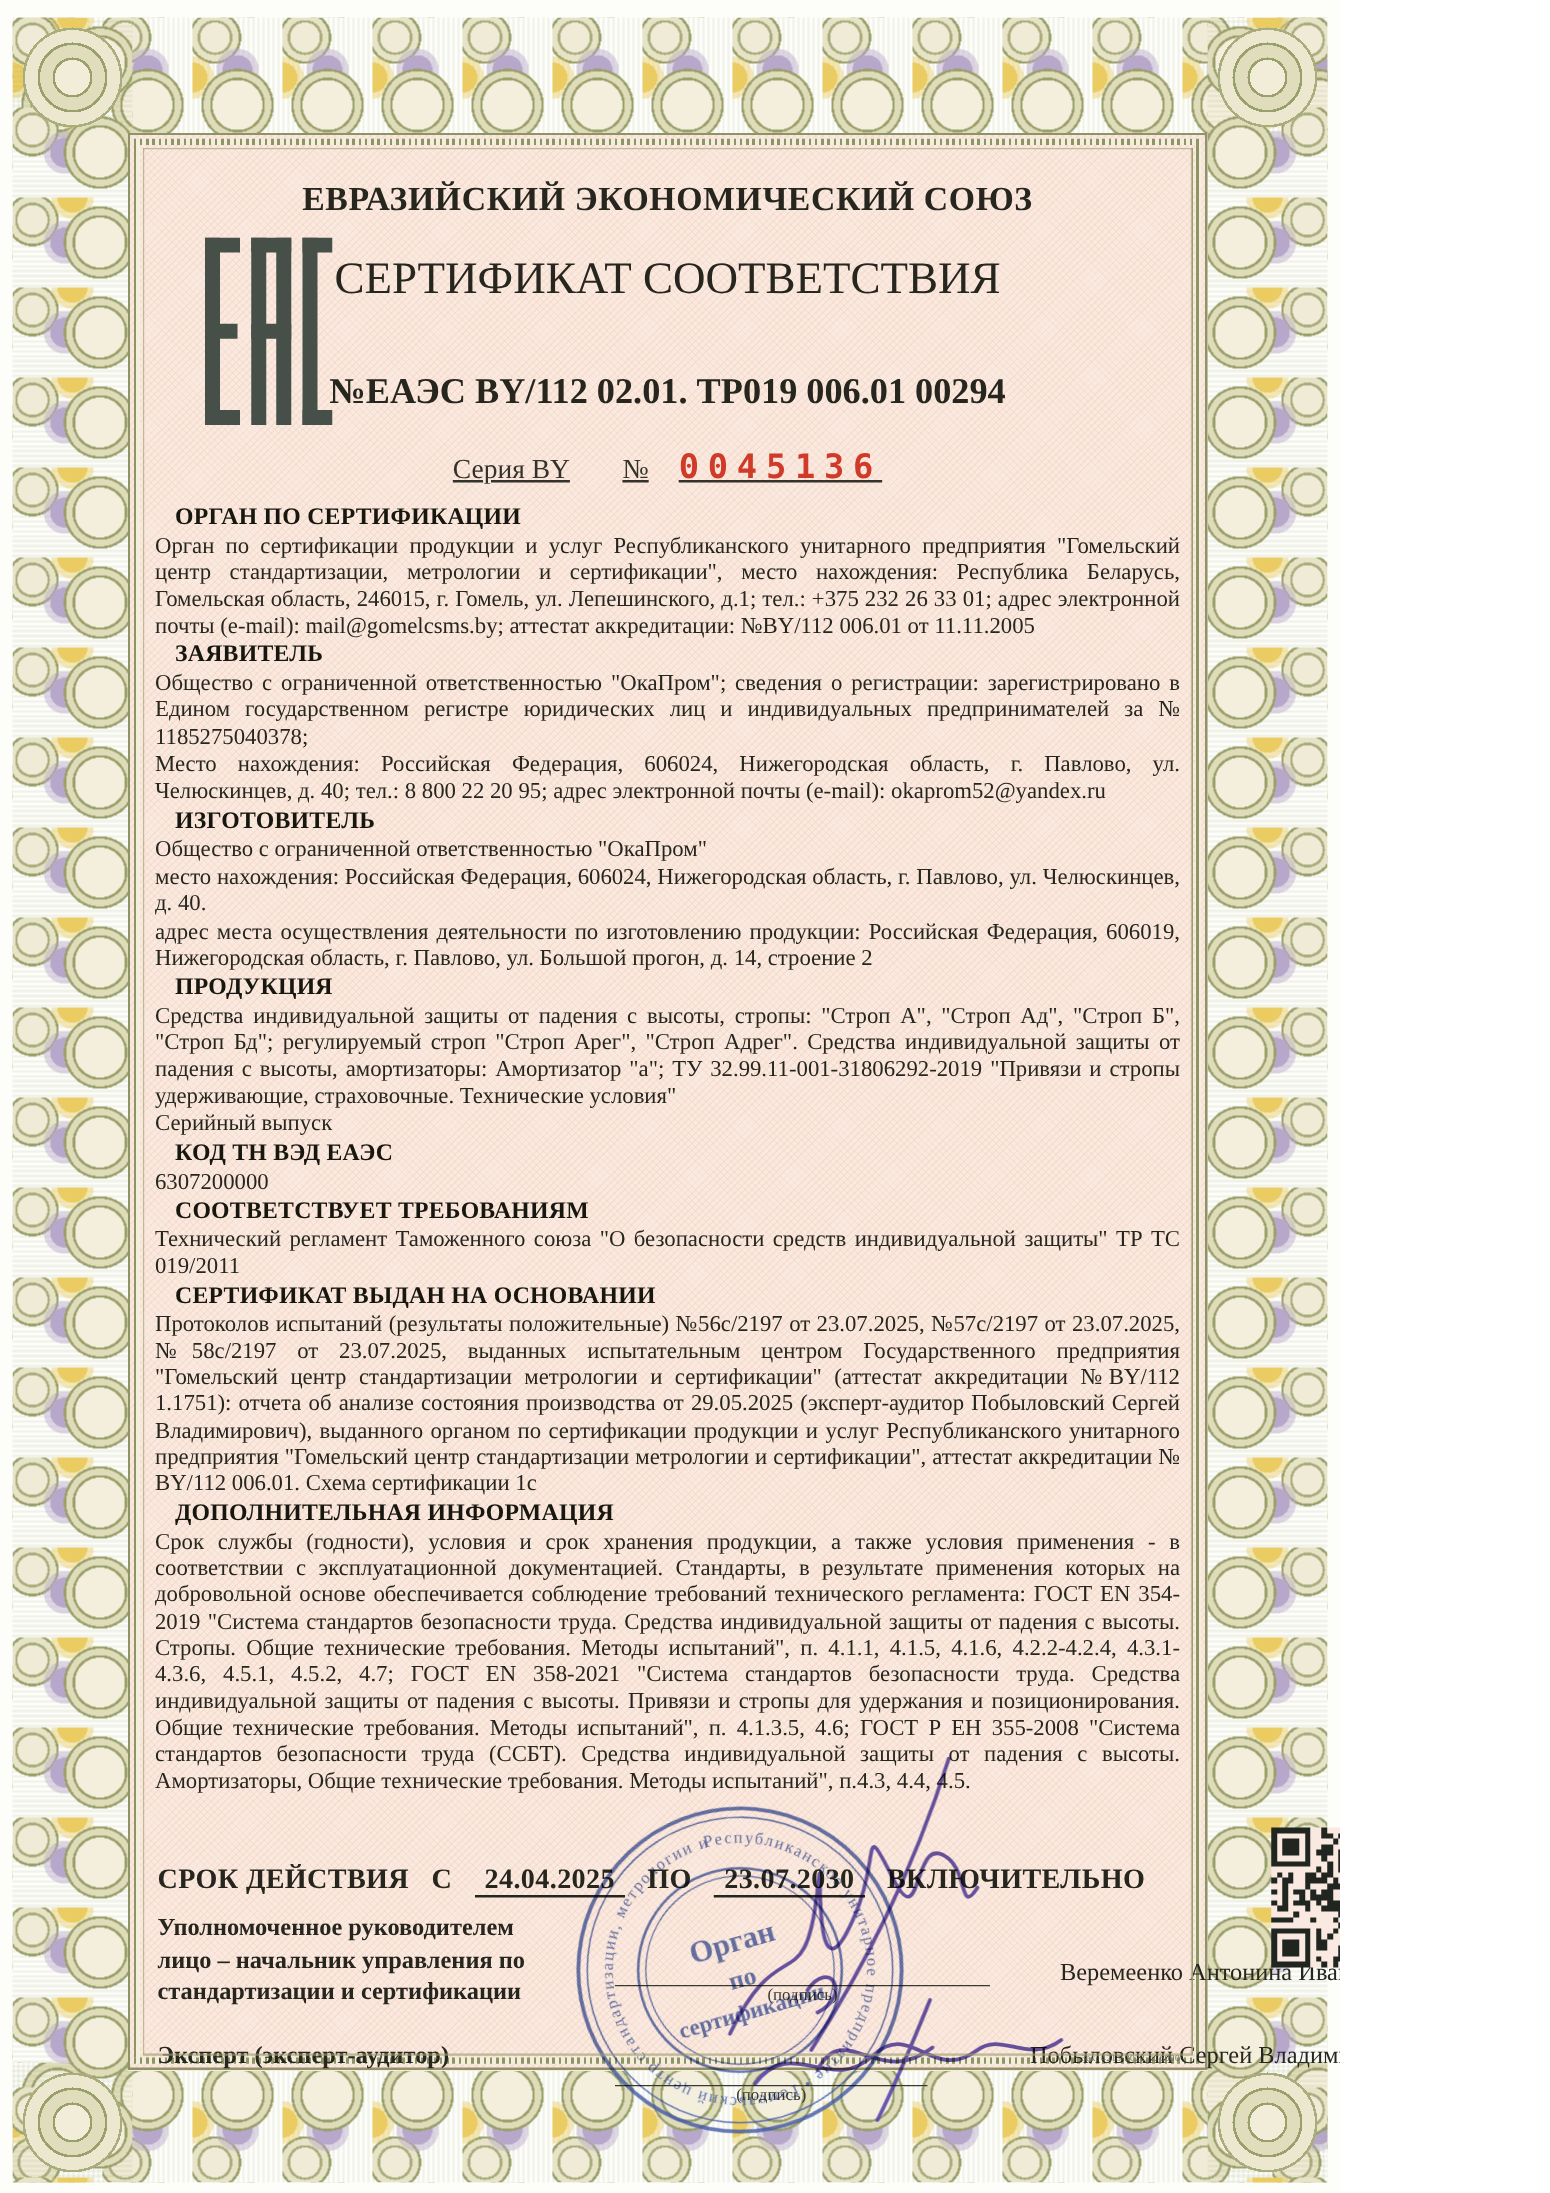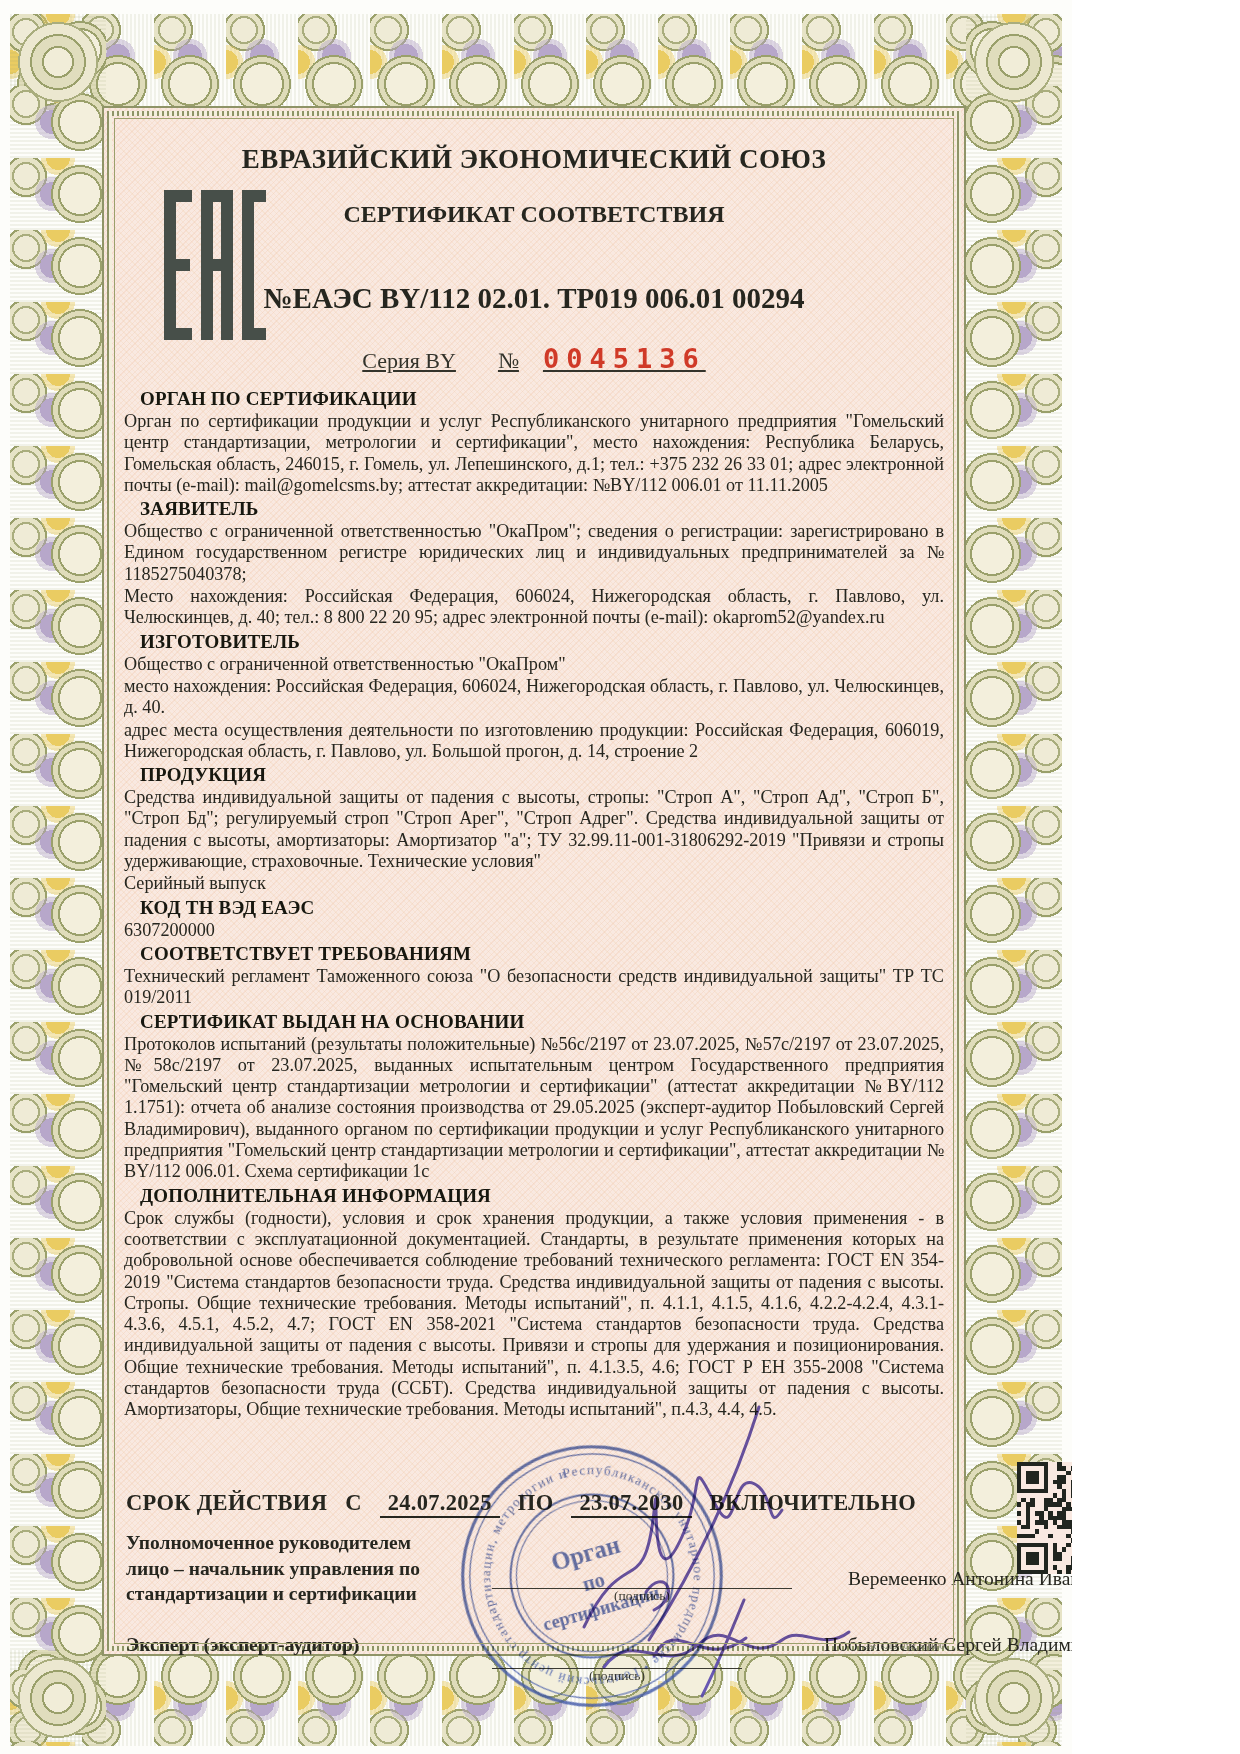--- a/index.html
+++ b/index.html
@@ -49,21 +49,21 @@
     border:5px solid rgba(0,0,0,0);
     border-image:repeating-linear-gradient(90deg,#8f9467 0 2px,#f3efdc 2px 5px) 5;}
   .cert-field::after{content:"";position:absolute;inset:10px;border:1px solid #9aa06b;pointer-events:none;}
 
   .content{position:absolute;left:20px;right:20px;top:14px;bottom:14px;color:#26261f;}
 
   
   .hdr{position:relative;text-align:center;margin-top:22px;}
   .eac-logo{position:absolute;left:40px;top:46px;width:102px;height:150px;}
   .t-union{font-size:27px;font-weight:bold;letter-spacing:.5px;margin:0;}
-  .t-cert{font-size:24px;font-weight:bold;margin:26px 0 0;}
+  .t-cert{font-size:36px;font-weight:normal;margin:26px 0 0;}
   .t-number{font-size:29px;font-weight:bold;margin:54px 0 0;}
   .t-series{font-size:22px;margin:28px 16px 0;color:#33332b;text-decoration:underline;}
   .t-series .no-sign{margin:0 24px 0 42px;}
   .t-series .red-num{font-family:"DejaVu Sans Mono","Liberation Mono",monospace;
     color:#d03a28;font-size:27px;letter-spacing:7px;font-weight:bold;}
 
   
   .sections{margin-top:14px;}
   .sections h3{font-size:19px;font-weight:bold;margin:2px 16px 0;color:#17170f;letter-spacing:.2px;}
   .sections p{font-size:18.2px;line-height:1.17;text-align:justify;margin:1px 0 0;}
@@ -171,21 +171,21 @@
           </section>
           <section>
             <h3>ДОПОЛНИТЕЛЬНАЯ ИНФОРМАЦИЯ</h3>
             <p>Срок службы (годности), условия и срок хранения продукции, а также условия применения - в соответствии с эксплуатационной документацией. Стандарты, в результате применения которых на добровольной основе обеспечивается соблюдение требований технического регламента: ГОСТ EN 354-2019 "Система стандартов безопасности труда. Средства индивидуальной защиты от падения с высоты. Стропы. Общие технические требования. Методы испытаний", п. 4.1.1, 4.1.5, 4.1.6, 4.2.2-4.2.4, 4.3.1-4.3.6, 4.5.1, 4.5.2, 4.7; ГОСТ EN 358-2021 "Система стандартов безопасности труда. Средства индивидуальной защиты от падения с высоты. Привязи и стропы для удержания и позиционирования. Общие технические требования. Методы испытаний", п. 4.1.3.5, 4.6; ГОСТ Р ЕН 355-2008 "Система стандартов безопасности труда (ССБТ). Средства индивидуальной защиты от падения с высоты. Амортизаторы, Общие технические требования. Методы испытаний", п.4.3, 4.4, 4.5.</p>
           </section>
         </div>
 
       <div class="validity">
         <span>СРОК ДЕЙСТВИЯ</span><span class="gap"></span>
         <span>С</span><span class="gap"></span>
-        <span class="dt">24.07.2025</span><span class="gap"></span>
+        <span class="dt">24.04.2025</span><span class="gap"></span>
         <span>ПО</span><span class="gap"></span>
         <span class="dt">23.07.2030</span><span class="gap"></span>
         <span>ВКЛЮЧИТЕЛЬНО</span>
       </div>
 
       <div class="role-lines">
         <div>Уполномоченное руководителем</div>
         <div>лицо – начальник управления по</div>
         <div>стандартизации и сертификации</div>
       </div>

